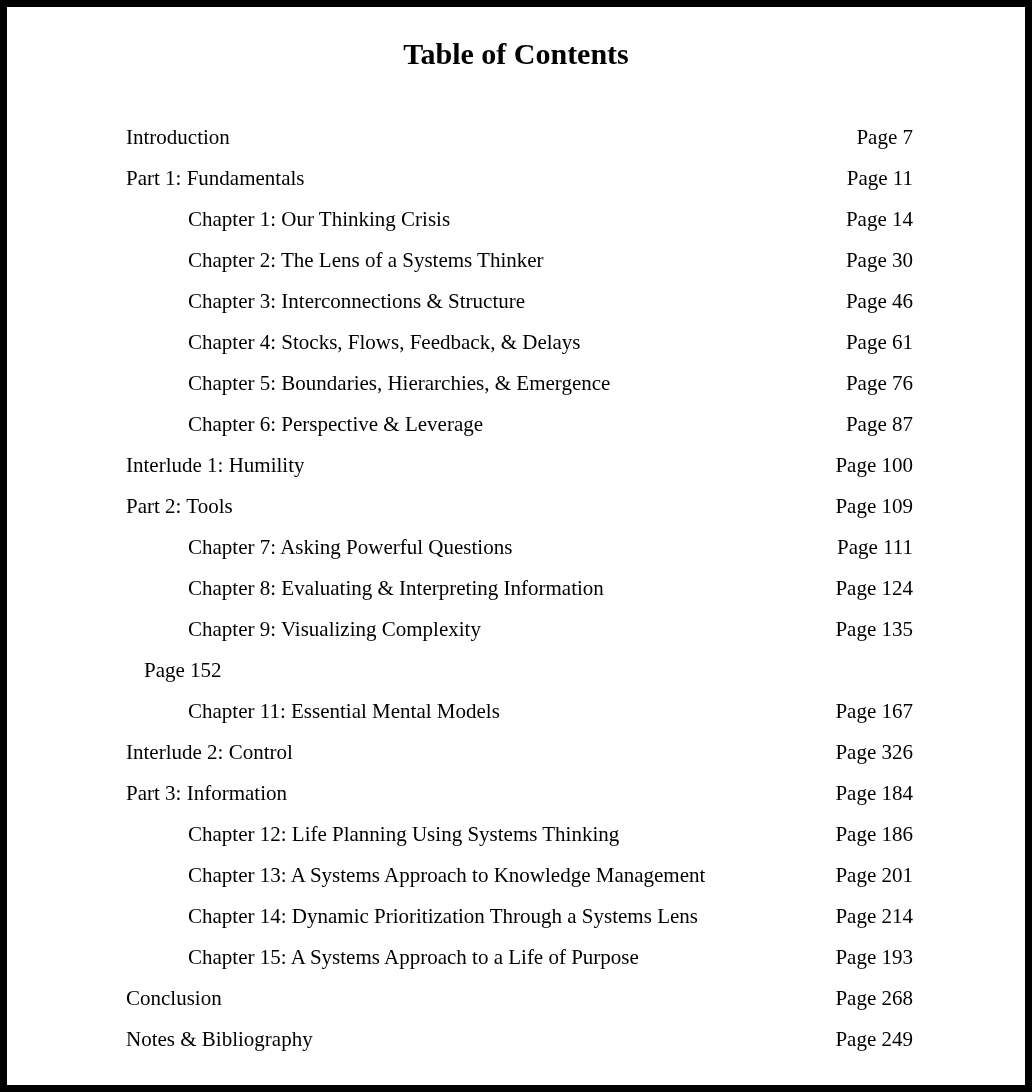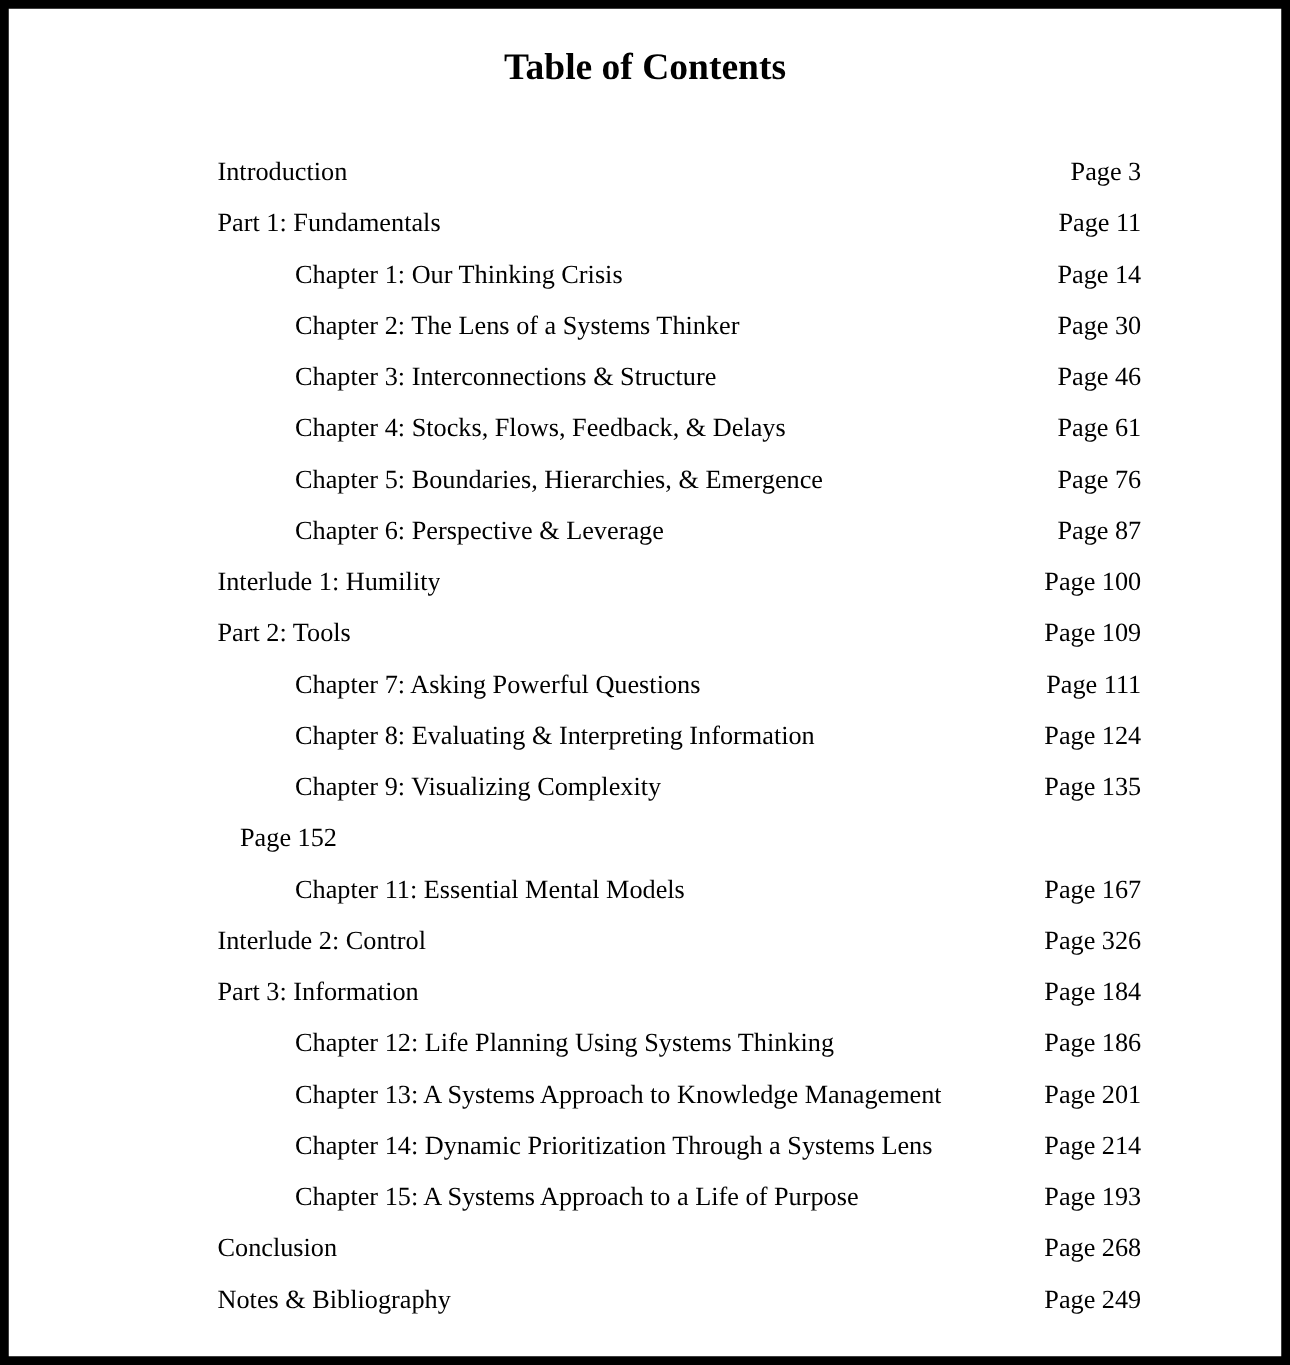--- a/index.html
+++ b/index.html
@@ -51,21 +51,20 @@
     top: 110px;
   }
   .toc-row {
     display: flex;
     align-items: baseline;
     justify-content: space-between;
     height: 41px;
     font-size: 21px;
     line-height: 41px;
     white-space: nowrap;
-    margin-left: 48px;
   }
   .toc-row .entry-title {
     flex: 0 1 auto;
     overflow: hidden;
     text-overflow: ellipsis;
   }
   .toc-row .entry-page {
     flex: 0 0 auto;
     text-align: right;
     padding-left: 18px;
@@ -82,21 +81,21 @@
 
 <div class="page-frame">
   <div class="page-inner">
 
     <h1 class="toc-title">Table of Contents</h1>
 
     <ul class="toc-list">
 
     <li class="toc-row level-1">
           <span class="entry-title">Introduction</span>
-          <span class="entry-page">Page 3</span>
+          <span class="entry-page">Page 7</span>
         </li>
         <li class="toc-row level-1">
           <span class="entry-title">Part 1: Fundamentals</span>
           <span class="entry-page">Page 11</span>
         </li>
         <li class="toc-row level-2">
           <span class="entry-title">Chapter 1: Our Thinking Crisis</span>
           <span class="entry-page">Page 14</span>
         </li>
         <li class="toc-row level-2">

